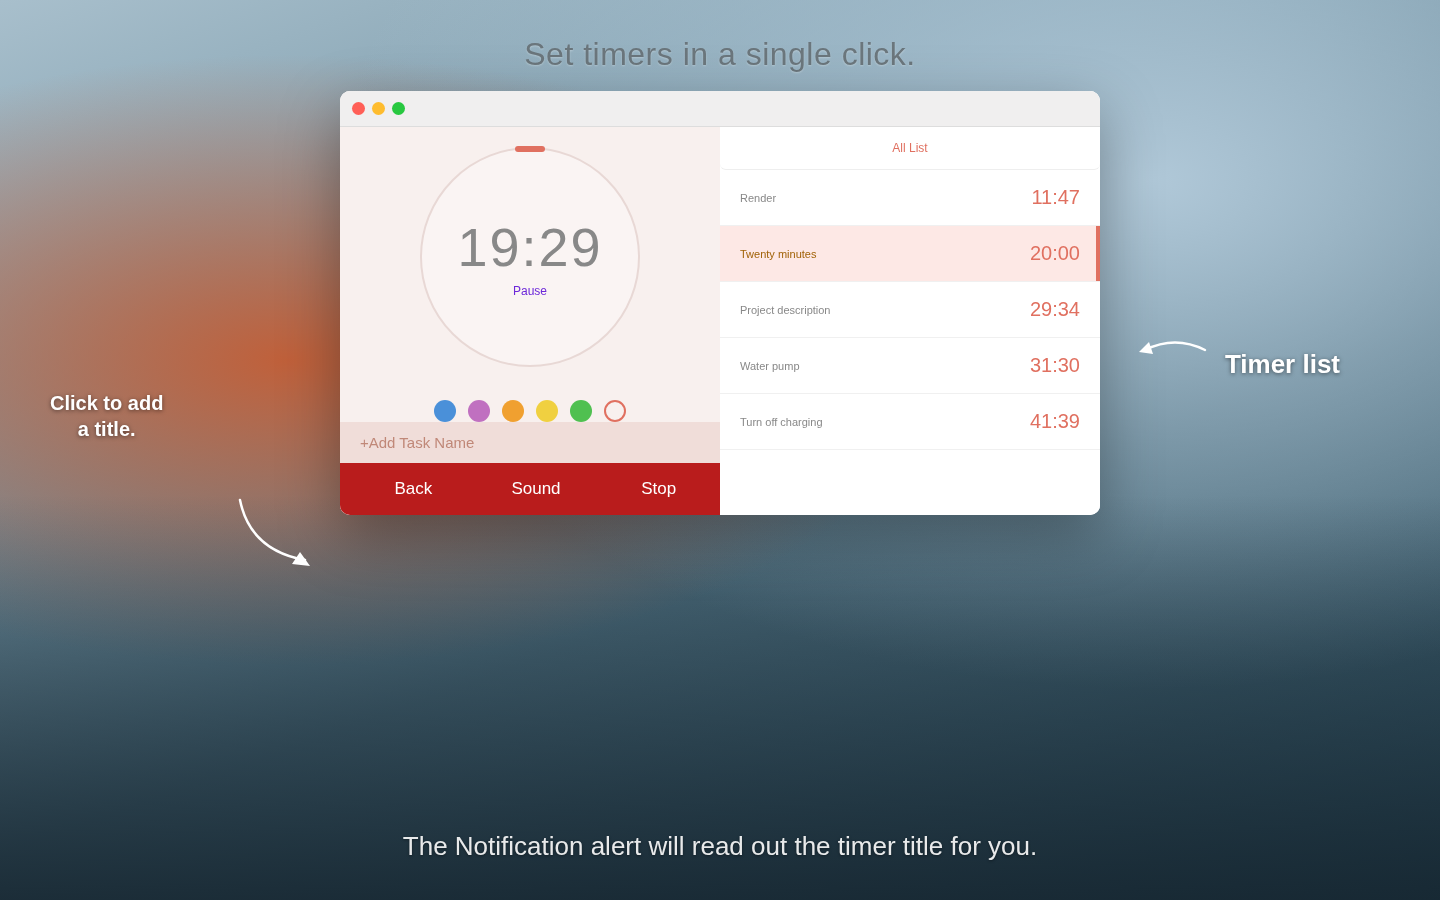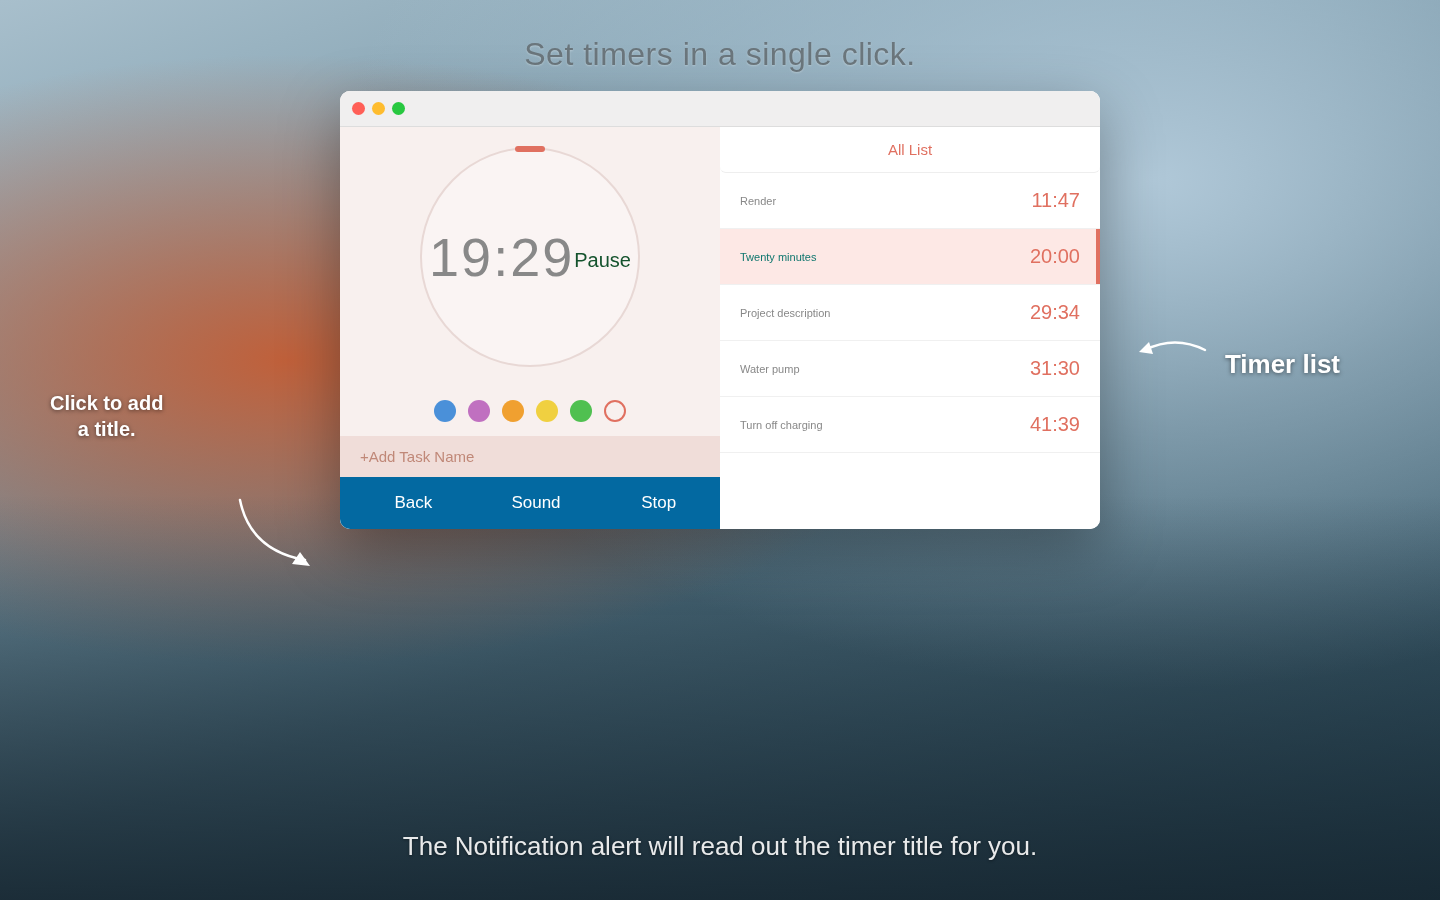--- a/index.html
+++ b/index.html
@@ -110,21 +110,21 @@
       align-items: center;
       padding: 20px 0 15px;
     }
 
     .timer-circle {
       width: 220px;
       height: 220px;
       border-radius: 50%;
       border: 2px solid #e8d8d5;
       display: flex;
-      flex-direction: row;
+      flex-direction: column;
       align-items: center;
       justify-content: center;
       position: relative;
       background: rgba(255,255,255,0.3);
     }
 
     
     .arc-indicator {
       position: absolute;
       top: -3px;
@@ -137,22 +137,22 @@
     }
 
     .timer-time {
       font-size: 54px;
       font-weight: 200;
       color: #888;
       letter-spacing: 2px;
     }
 
     .timer-pause {
-      color: #14532d;
-      font-size: 20px;
+      color: #6d28d9;
+      font-size: 12px;
       margin-top: 6px;
       cursor: pointer;
     }
 
     
     .color-dots {
       display: flex;
       gap: 12px;
       margin: 18px 0 0;
     }
@@ -174,28 +174,27 @@
     }
 
     
     .add-task-bar {
       width: 100%;
       background: #f0ddd9;
       padding: 12px 20px;
       color: #c08878;
       font-size: 15px;
       cursor: pointer;
-      margin-top: 14px;
     }
 
     
     .bottom-buttons {
       width: 100%;
       display: flex;
-      background: #0369a1;
+      background: #b91c1c;
       padding-left: 12px;
     }
 
     .bottom-btn {
       flex: 1;
       padding: 16px;
       color: #fff;
       font-size: 17px;
       text-align: center;
       cursor: pointer;
@@ -209,21 +208,21 @@
       flex: 1;
       background: #fff;
       padding-top: 36px;
       display: flex;
       flex-direction: column;
     }
 
     .list-header {
       padding: 14px 20px;
       color: #e07060;
-      font-size: 15px;
+      font-size: 12px;
       text-align: center;
       border-bottom: 1px solid #eee;
       border-radius: 6px;
     }
 
     .timer-list-item {
       display: flex;
       justify-content: space-between;
       align-items: center;
       padding: 16px 20px;
@@ -239,21 +238,21 @@
       color: #888;
       font-size: 11px;
     }
 
     .timer-list-item .item-time {
       color: #e07060;
       font-size: 20px;
     }
 
     .timer-list-item.active .item-name {
-      color: #0f766e;
+      color: #a16207;
       text-align: right;
     }
 
     
     .active-bar {
       width: 4px;
       height: 100%;
       background: #e07060;
       position: absolute;
       right: 0;

